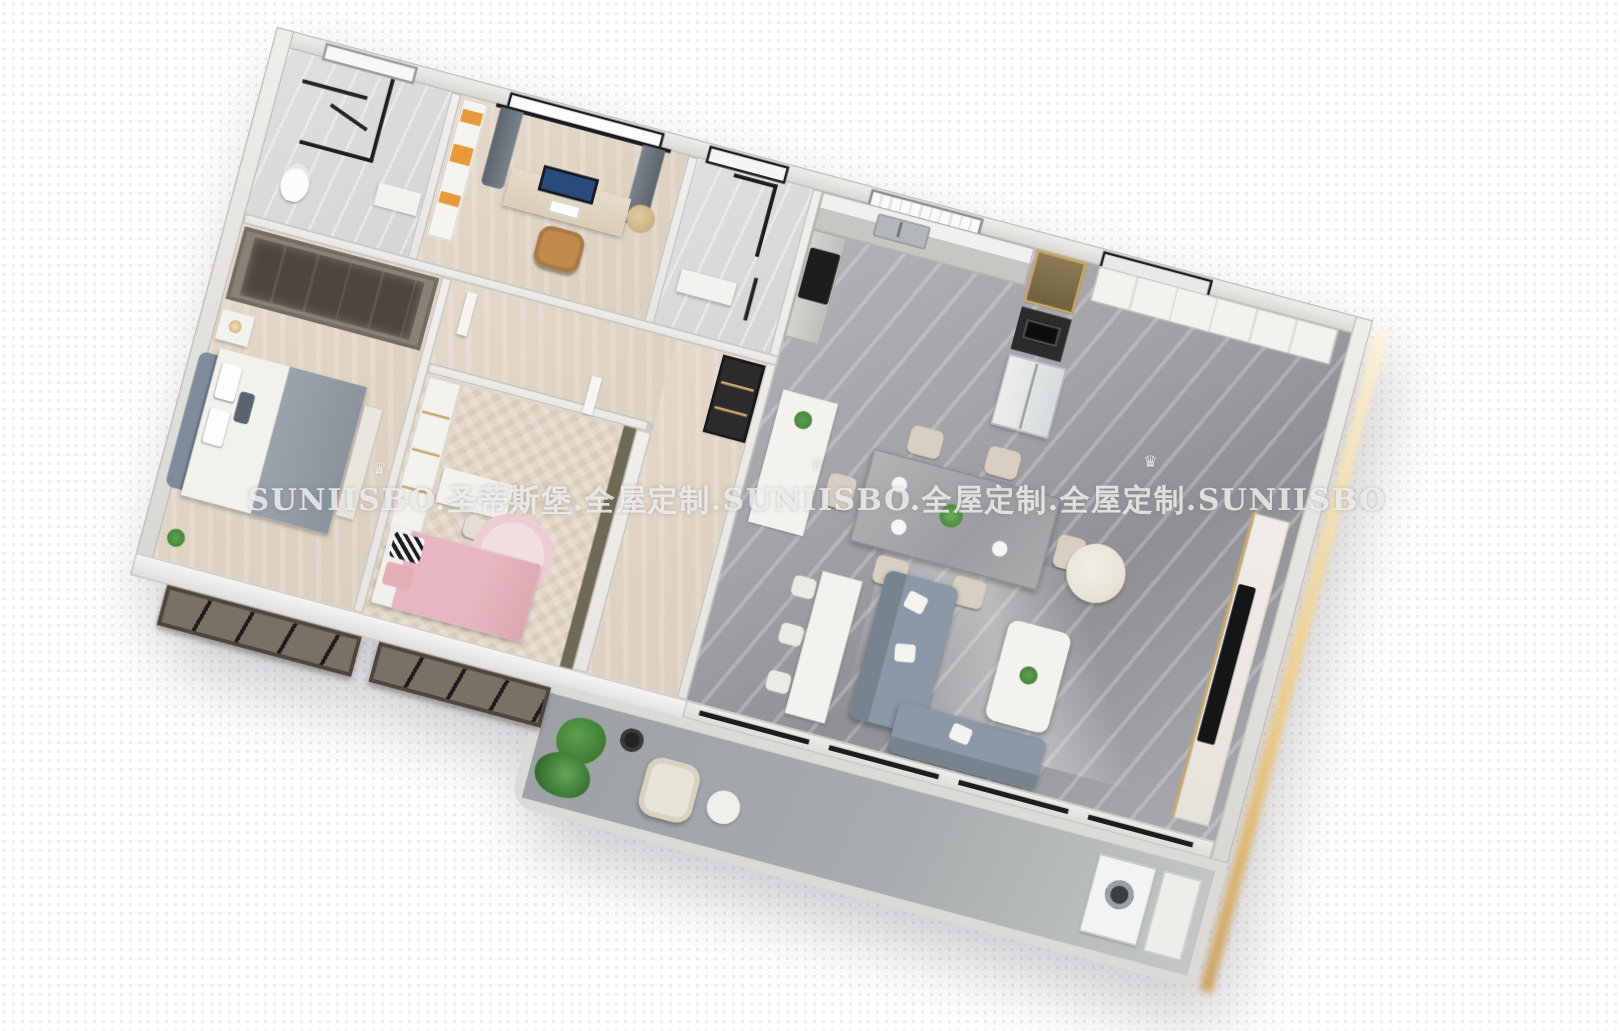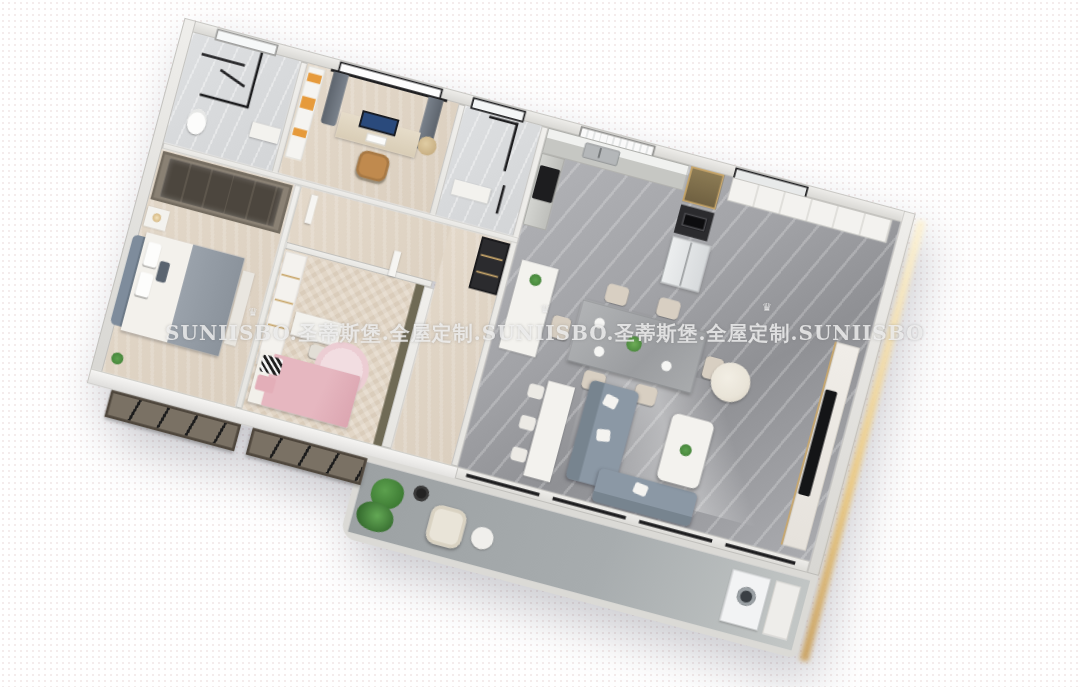--- a/index.html
+++ b/index.html
@@ -194,16 +194,16 @@
     <div class="abs" style="left:444px;top:10px;width:46px;height:62px;background:#f2f3f4;box-shadow:inset 0 0 0 1px #c3c6c8,0 1px 2px rgba(70,70,70,.35);"></div>
     <div class="abs" style="left:456px;top:26px;width:22px;height:22px;border-radius:50%;background:#3a3f44;box-shadow:inset 0 0 0 4px #9aa0a4;"></div>
     <div class="abs" style="left:496px;top:10px;width:30px;height:64px;background:#eeedea;box-shadow:inset 0 0 0 1px #cfcec9;"></div>
   </div>
 
   <div class="abs" style="left:30px;top:440px;width:150px;height:26px;background:repeating-linear-gradient(105deg,transparent 0 30px,#1c1c1c 30px 33px),var(--bay,#7a7164);border:3px solid #4e463c;box-shadow:0 3px 4px rgba(60,60,60,.4);"></div>
   <div class="abs" style="left:200px;top:440px;width:132px;height:26px;background:repeating-linear-gradient(105deg,transparent 0 30px,#1c1c1c 30px 33px),var(--bay,#7a7164);border:3px solid #4e463c;box-shadow:0 3px 4px rgba(60,60,60,.4);"></div>
 
 </div>
 
-<div class="watermark">SUNIISBO.圣蒂斯堡.全屋定制.SUNIISBO.圣蒂斯堡.全屋定制.SUNIISBO</div>
+<div class="watermark">SUNIISBO.圣蒂斯堡.全屋定制.SUNIISBO.全屋定制.全屋定制.SUNIISBO</div>
 <span class="crown" style="left:248px;top:306px;">♛</span>
 <span class="crown" style="left:540px;top:303px;">♛</span>
 <span class="crown" style="left:762px;top:301px;">♛</span>
 
 </body></html>

